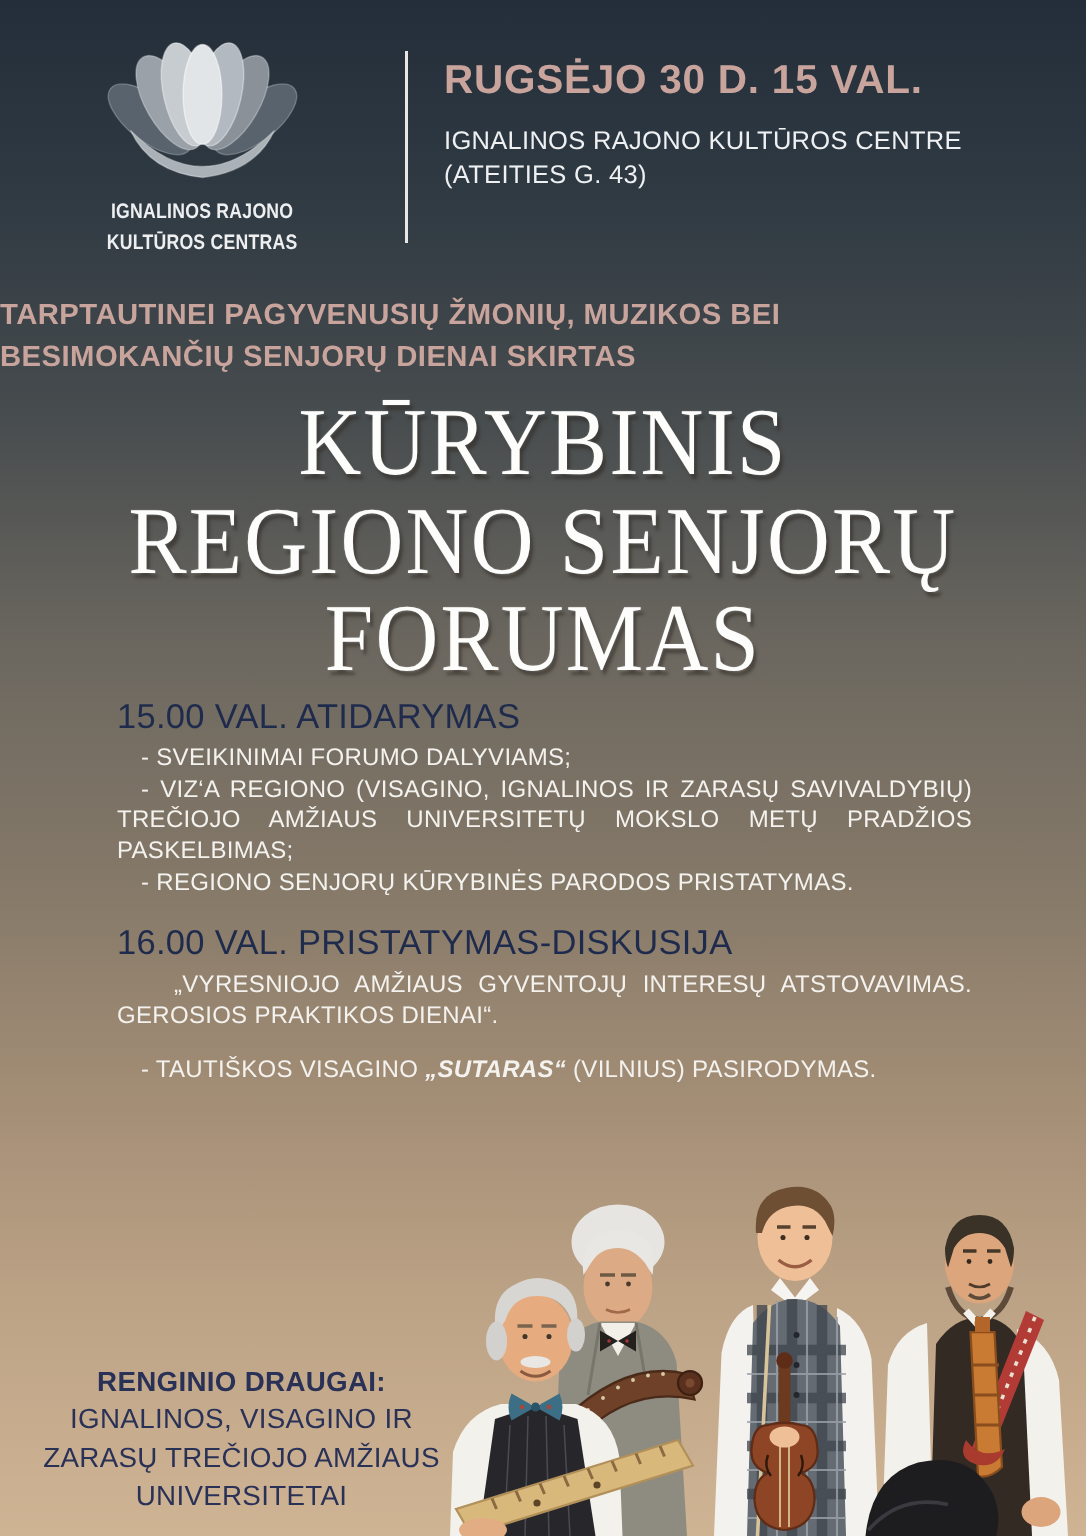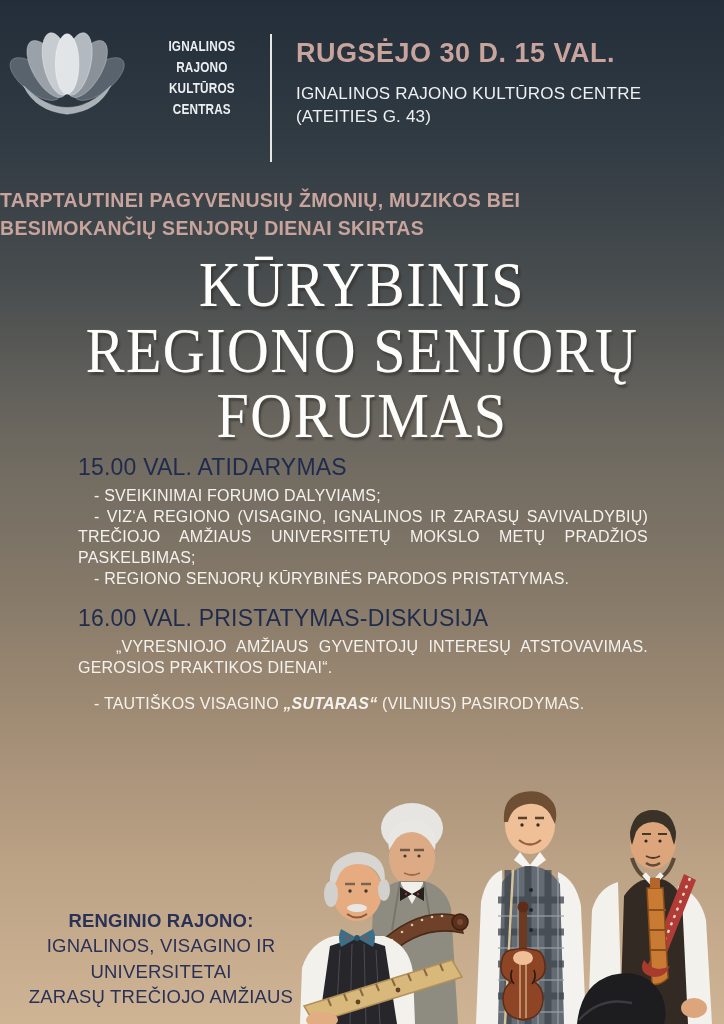--- a/index.html
+++ b/index.html
@@ -11,21 +11,21 @@
       #2e3942 12%,
       #474c4e 27%,
       var(--bg-mid,#6b675f) 42%,
       #847868 57%,
       #a28d75 71%,
       #bda386 85%,
       var(--bg-bottom,#cfb494) 100%);
   }
   
   .header{display:flex;align-items:flex-start;padding-top:26px;}
-  .logo-block{width:270px;display:flex;flex-direction:row;align-items:center;}
+  .logo-block{width:270px;display:flex;flex-direction:column;align-items:center;}
   .logo-text{margin-top:8px;text-align:center;color:#edeff1;font-weight:700;
     font-size:14px;line-height:1.5;letter-spacing:.2px;transform:scaleX(.84);}
   .hdr-divider{width:2px;height:128px;background:#e9e7e5;margin-top:8px;}
   .event-info{padding:12px 0 0 24px;}
   .date{color:var(--rose,#c8a49c);font-size:27px;font-weight:700;letter-spacing:.5px;}
   .venue{color:#eef0f2;font-size:17px;line-height:1.38;margin-top:13px;letter-spacing:.2px;}
   
   .dedication{margin-top:25px;text-align:left;color:var(--rose,#c8a49c);
     font-weight:700;font-size:19.5px;line-height:1.42;letter-spacing:.3px;}
   
@@ -104,24 +104,24 @@
     <section>
       <h2>16.00 VAL. PRISTATYMAS-DISKUSIJA</h2>
       <p class="p-quote">„VYRESNIOJO AMŽIAUS GYVENTOJŲ INTERESŲ ATSTOVAVIMAS. GEROSIOS PRAKTIKOS DIENAI“.</p>
     </section>
     <section>
       <p class="p-dash"><span>- TAUTIŠKOS VISAGINO </span><span class="band">„SUTARAS“</span><span> (VILNIUS) PASIRODYMAS.</span></p>
     </section>
   </main>
 
   <div class="friends">
-    <div class="friends-heading">RENGINIO RAJONO:</div>
+    <div class="friends-heading">RENGINIO DRAUGAI:</div>
     <div>IGNALINOS, VISAGINO IR</div>
+    <div>ZARASŲ TREČIOJO AMŽIAUS</div>
     <div>UNIVERSITETAI</div>
-    <div>ZARASŲ TREČIOJO AMŽIAUS</div>
   </div>
 
   <svg class="musicians" viewBox="0 0 424 254" aria-hidden="true">
 
     <g>
       <ellipse cx="112" cy="58" rx="31" ry="25" fill="#e7e5e1"></ellipse>
       <ellipse cx="112" cy="88" rx="23" ry="28" fill="#dcab85"></ellipse>
       <path d="M89,80 Q86,58 102,52 Q112,48 124,52 Q138,58 135,80 L130,72 Q122,62 112,62 Q100,62 94,72 Z" fill="#e9e7e3"></path>
       <path d="M100,80 h10 M114,80 h10" stroke="#6d5a45" stroke-width="2.4"></path>
       <circle cx="105" cy="86" r="1.6" fill="#4a3a2c"></circle>

